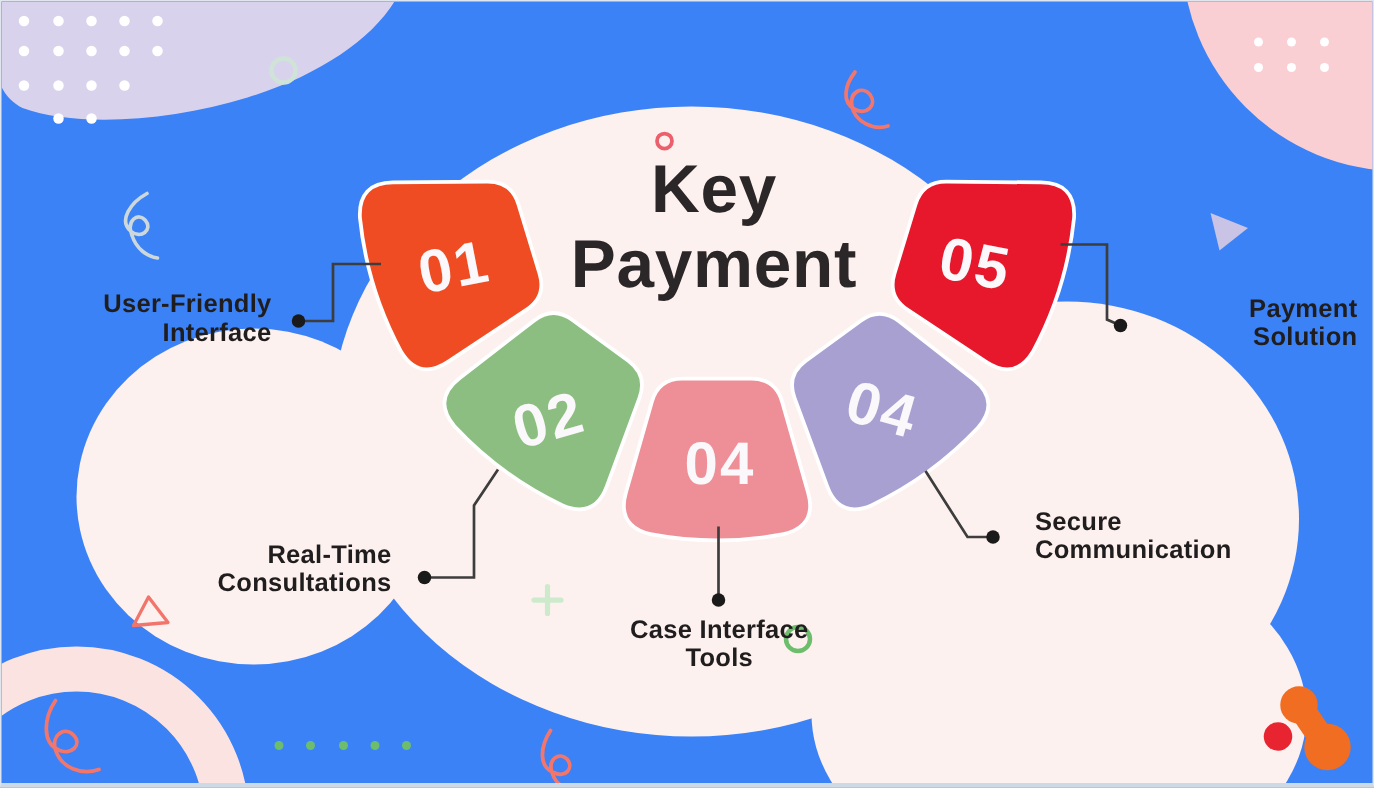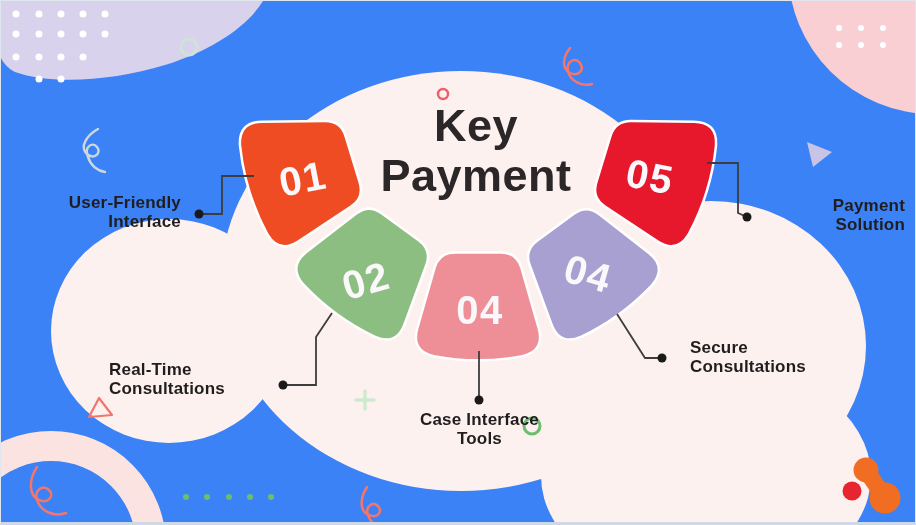--- a/index.html
+++ b/index.html
@@ -22,21 +22,21 @@
   .lab{
     position:absolute;font-size:17px;line-height:19px;font-weight:bold;
     color:#201D1E;white-space:pre-line;letter-spacing:.2px;
   }
   .n0{left:302px;top:178px;--r:-11deg}
   .n1{left:365px;top:280px;--r:-16deg}
   .n2{left:479px;top:309px;--r:0deg}
   .n3{left:587px;top:273px;--r:16deg}
   .n4{left:649px;top:176px;--r:11deg}
   .l0{left:28px;top:192px;width:152px;text-align:right}
-  .l1{left:108px;top:359px;width:152px;text-align:left}
+  .l1{left:108px;top:359px;width:152px;text-align:right}
   .l2{left:388px;top:409px;width:181px;text-align:center}
   .l3{left:689px;top:337px;width:170px;text-align:left}
   .l4{left:774px;top:195px;width:130px;text-align:right}
 </style>
 </head>
 <body>
 
 <div class="canvas">
 
   <svg class="layer" viewBox="0 0 916 525" aria-hidden="true">
@@ -138,17 +138,17 @@
   <div class="num n3">04</div>
   <div class="num n4">05</div>
 
   <div class="lab l0">User-Friendly
 Interface</div>
   <div class="lab l1">Real-Time
 Consultations</div>
   <div class="lab l2">Case Interface
 Tools</div>
   <div class="lab l3">Secure
-Consultations</div>
+Communication</div>
   <div class="lab l4">Payment
 Solution</div>
 
 </div>
 
 </body></html>

